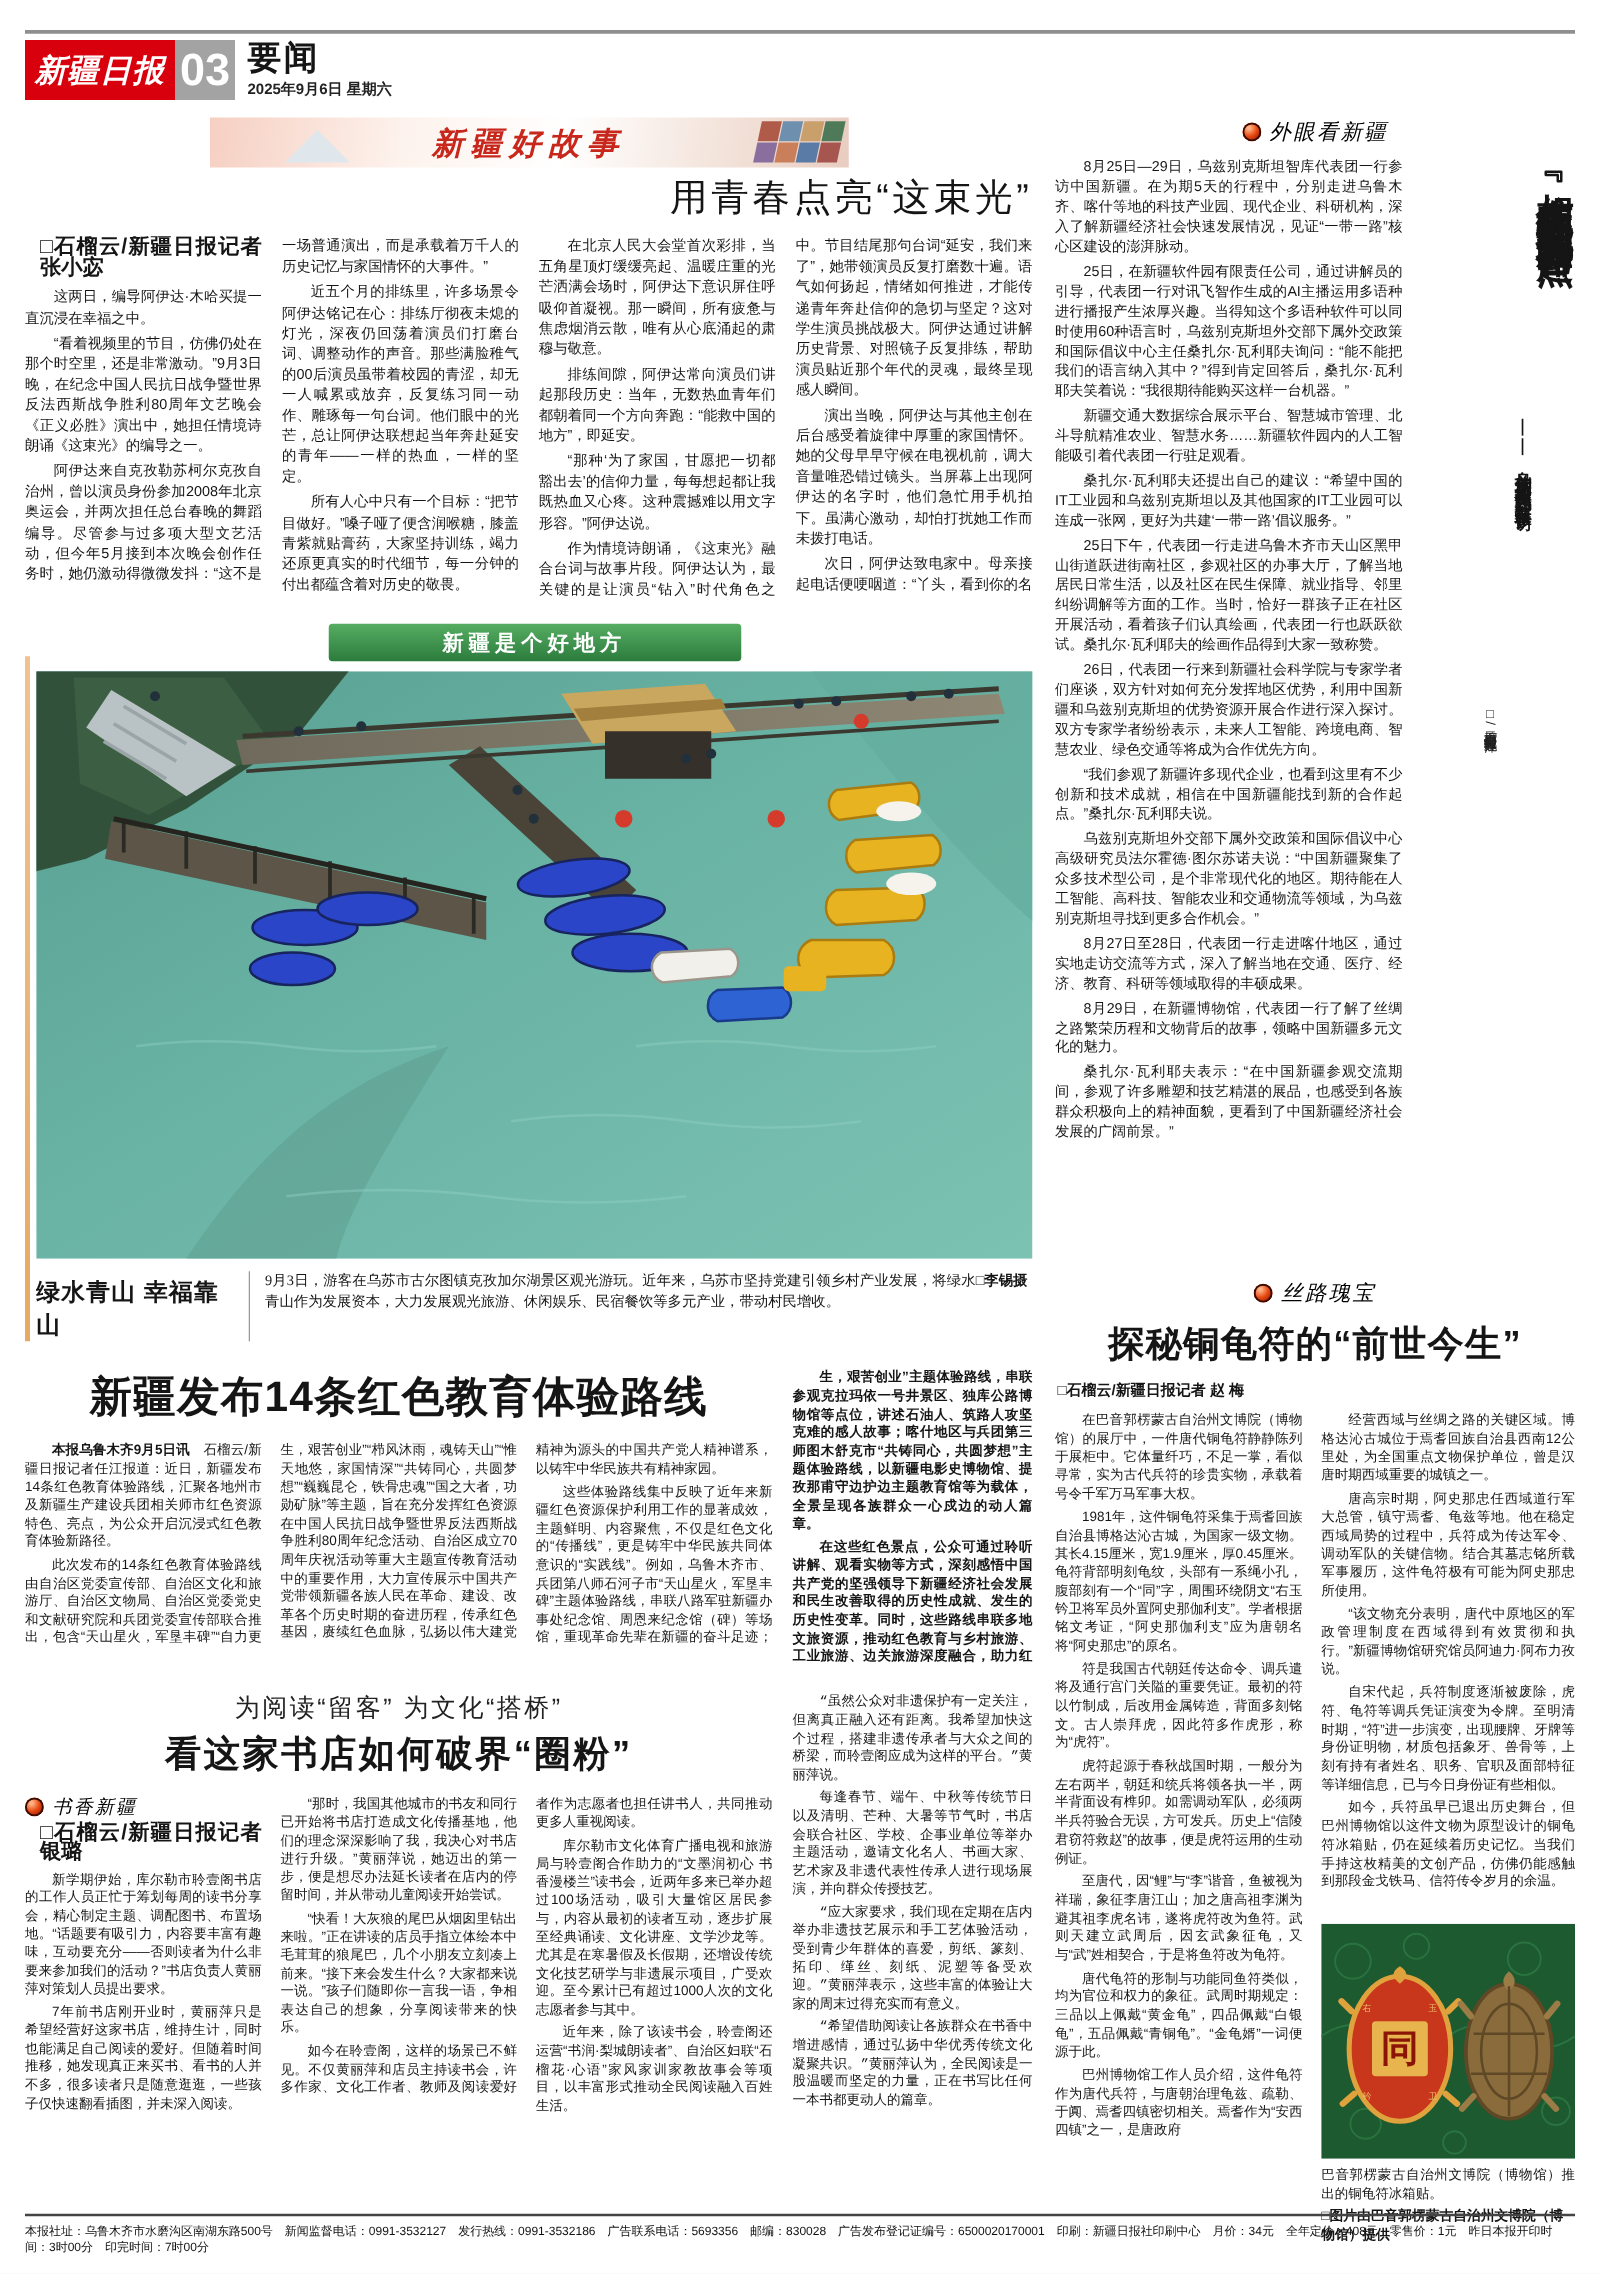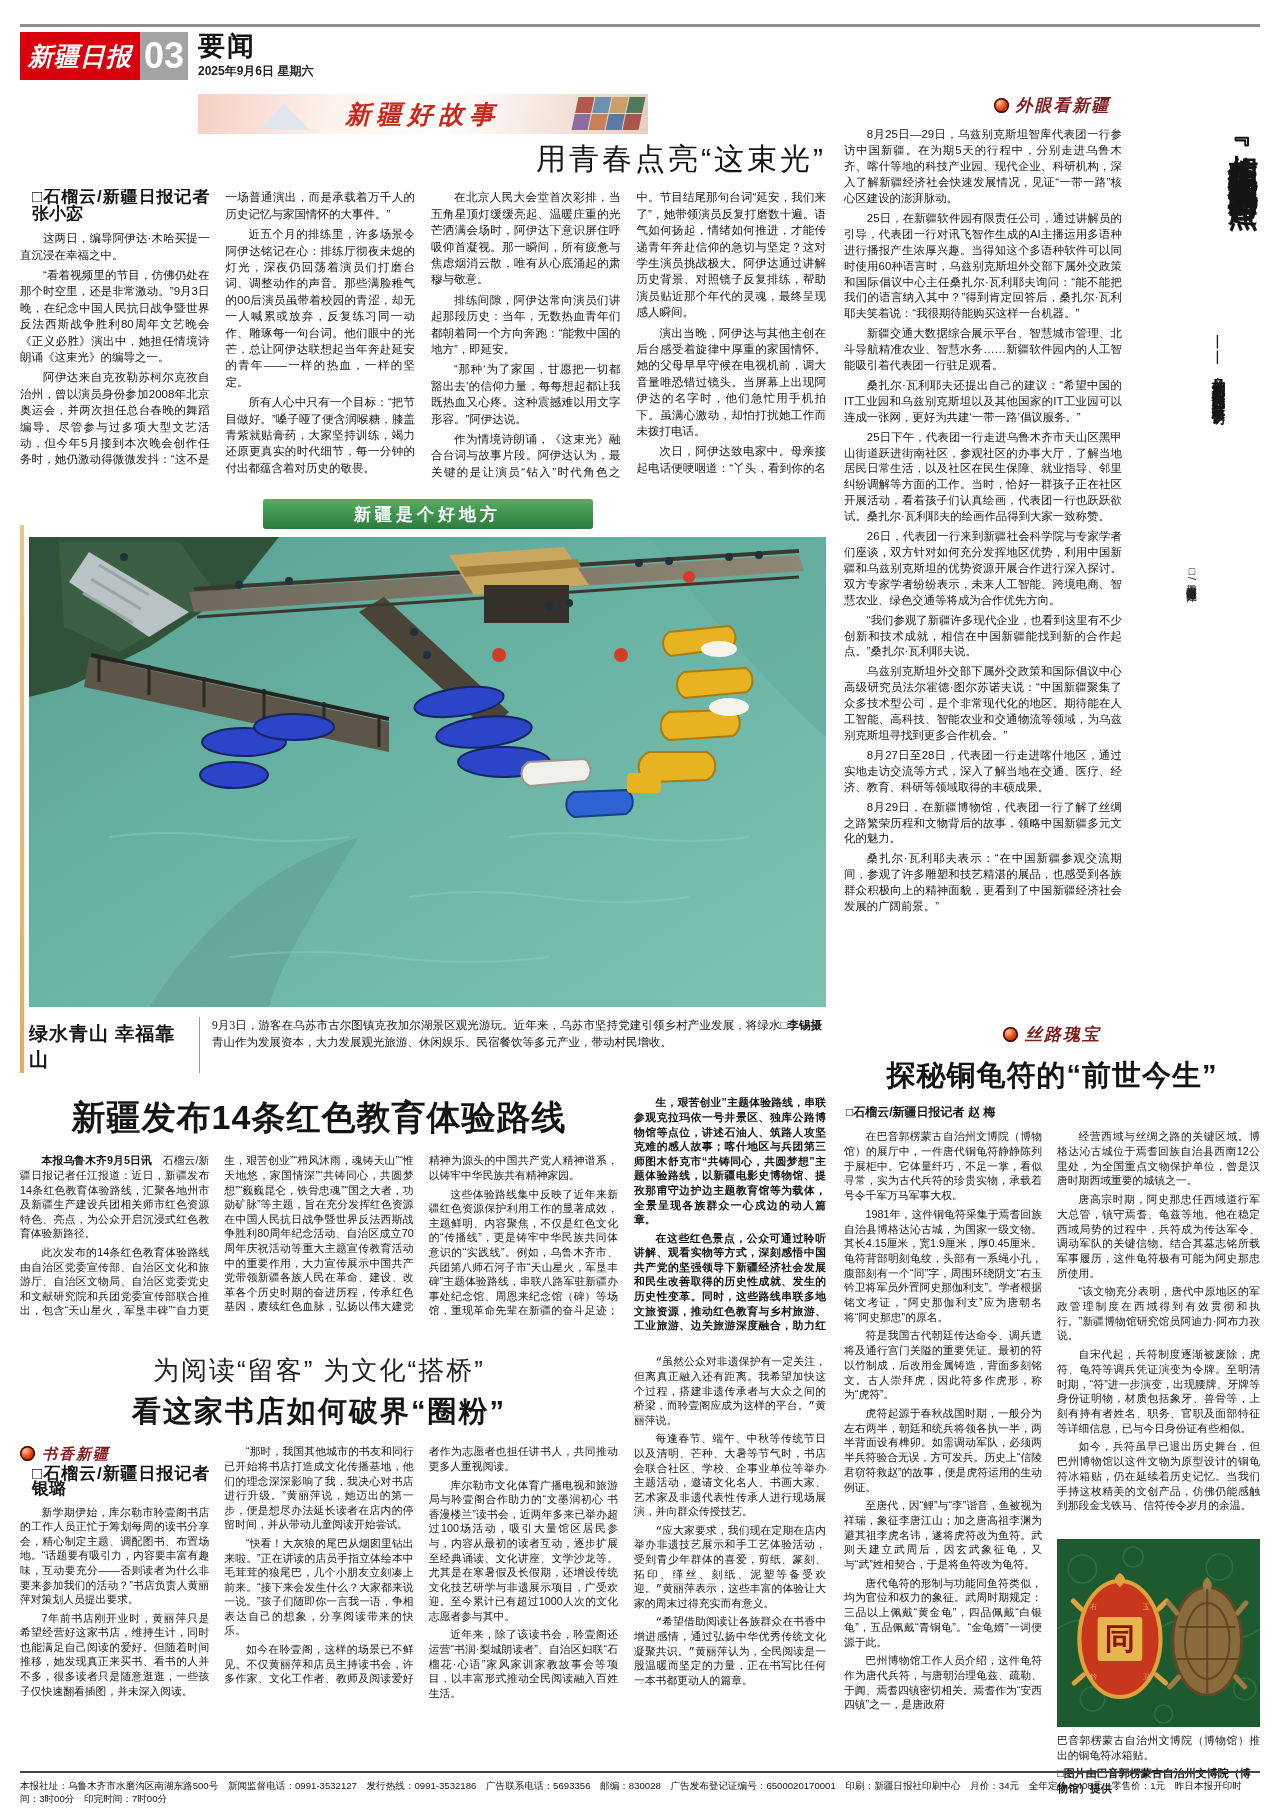--- a/index.html
+++ b/index.html
@@ -17,21 +17,21 @@
   .sect-wrap { margin-left:10px; }
   .sect-name { font-size:27px; font-weight:900; letter-spacing:2px; line-height:1.05; }
   .sect-date { font-size:12px; font-weight:bold; color:#222; margin-top:3px; }
 
   
   .content { display:flex; gap:18px; margin-top:12px; }
   .col-left { width:806px; }
   .col-right { flex:1; min-width:0; }
 
   
-  .story-banner { position:relative; width:450px; height:40px; margin:2px auto 8px; overflow:hidden;
+  .story-banner { position:relative; width:511px; height:40px; margin:2px auto 8px; overflow:hidden;
                   background:linear-gradient(100deg,#f6cfc2 0%, #fdf2ec 30%, #fff 55%, #f3e3da 80%, #e8cdc0 100%); }
   .story-banner .mountain { position:absolute; left:60px; top:10px; width:0; height:0;
                   border-left:26px solid transparent; border-right:26px solid transparent; border-bottom:26px solid #dfe7ec; }
   .story-banner .mountain:after { content:""; }
   .banner-title { position:absolute; left:0; right:0; top:4px; text-align:center; color:#c8271c;
                   font-family:"Liberation Serif", serif; font-weight:bold; font-style:italic; font-size:25px; letter-spacing:6px; }
   .collage { position:absolute; right:6px; top:3px; display:grid; grid-template-columns:repeat(4,16px); grid-auto-rows:16px; gap:1px; transform:skewX(-12deg); }
   .collage i { display:block; }
 
   
@@ -62,29 +62,29 @@
   .red-routes { display:flex; gap:16px; margin-top:18px; }
   .rr-main { width:598px; }
   .rr-head { font-size:34px; font-weight:900; letter-spacing:1px; text-align:center; margin:4px 0 12px; }
   .rr-body { column-count:3; column-gap:15px; column-fill:auto; height:178px; overflow:hidden;
              font-size:10.8px; line-height:14.6px; text-align:justify; }
   .rr-side { flex:1; min-width:0; height:242px; overflow:hidden; font-size:10.8px; line-height:14.6px; text-align:justify; padding-top:4px;font-weight:bold; }
 
   
   .bookstore { display:flex; gap:16px; margin-top:20px; }
   .bs-main { width:598px; }
-  .bs-kicker { text-align:center; font-size:26px; letter-spacing:2px; color:#222; }
+  .bs-kicker { text-align:center; font-size:20px; letter-spacing:2px; color:#222; }
   .bs-head { text-align:center; font-size:29px; font-weight:900; letter-spacing:2px; margin-top:4px; }
   .bs-body { margin-top:12px; column-count:3; column-gap:15px; column-fill:auto; height:262px; overflow:hidden;
              font-size:10.8px; line-height:14.6px; text-align:justify; }
   .bs-side { flex:1; min-width:0; height:400px; overflow:hidden; font-size:10.8px; line-height:14.6px; text-align:justify; padding-top:2px;font-family:Liberation Mono, monospace; }
 
   
   .sec-label { display:flex; align-items:center; justify-content:center; gap:7px; }
-  .sec-label .txt { color:#7f1d1d; font-weight:700; font-style:italic; font-size:17px; letter-spacing:2px;
+  .sec-label .txt { color:#000000; font-weight:400; font-style:italic; font-size:17px; letter-spacing:2px;
                     font-family:"Liberation Serif", serif; }
   .orb { width:15px; height:15px; border-radius:50%;
          background:radial-gradient(circle at 34% 30%, #ffb184 8%, #e84a12 45%, #8f1400 85%);
          box-shadow:0 0 0 1.5px #3a0b00 inset; }
   .inline-label { justify-content:flex-start; margin:2px 0 6px; break-inside:avoid; }
   .inline-label .txt { font-size:15px; }
 
   
   .fe-header { margin-top:2px; }
   .fe-flex { display:flex; gap:10px; margin-top:10px; }

